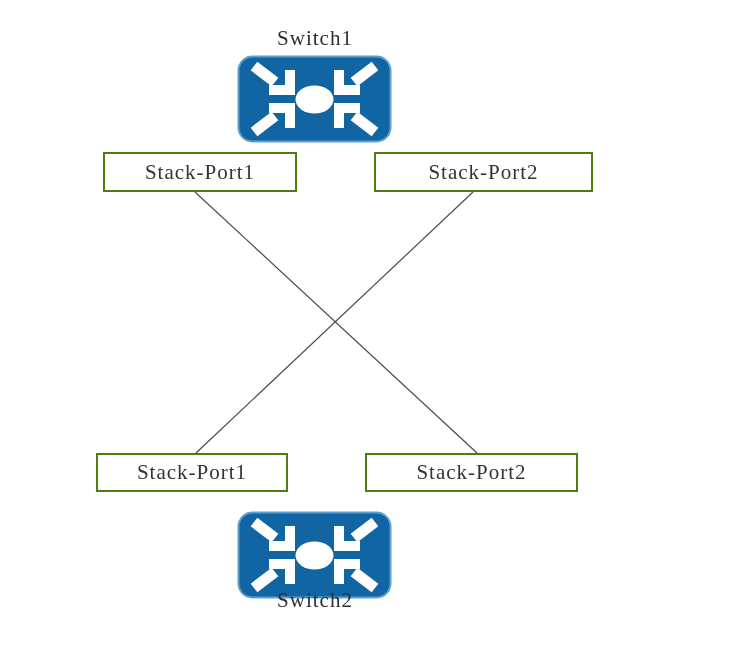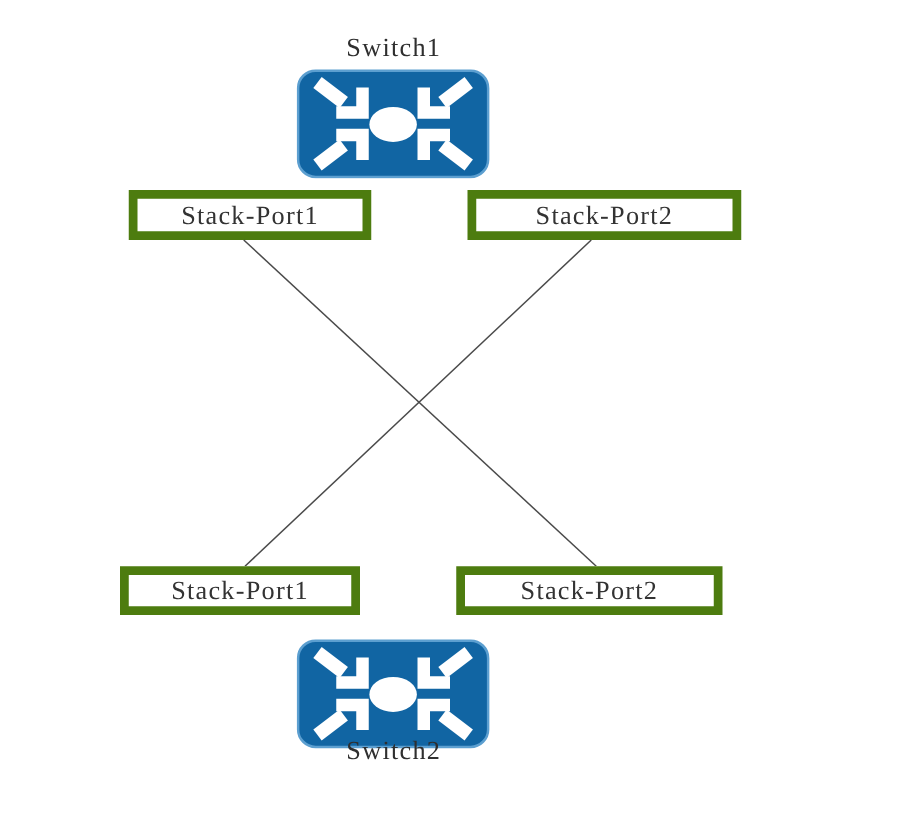--- a/index.html
+++ b/index.html
@@ -14,21 +14,21 @@
   .switch-label{
     width:200px;
     text-align:center;
     font-size:21px;
     color:#2f2f2f;
     letter-spacing:1px;
   }
   .port-box{
     box-sizing:border-box;
     background:#ffffff;
-    border:7px solid #4d7c0f;
+    border:2px solid #4d7c0f;
     display:flex;
     align-items:center;
     justify-content:center;
     font-size:21px;
     color:#333333;
     letter-spacing:1px;
   }
   svg{display:block;}
   .links{left:0;top:0;pointer-events:none;}
 </style>

